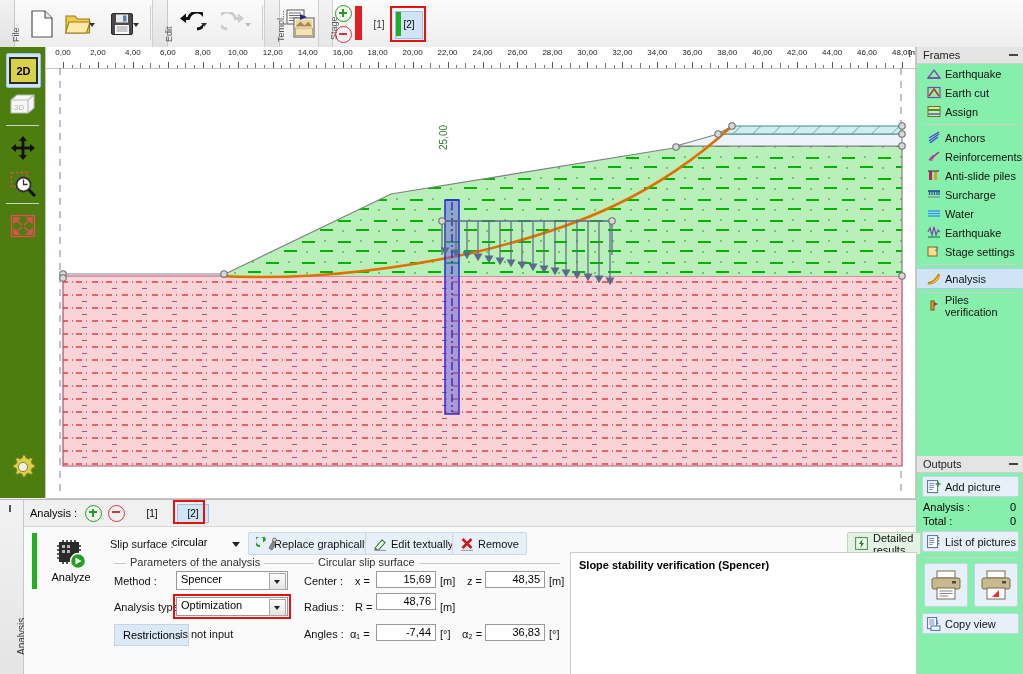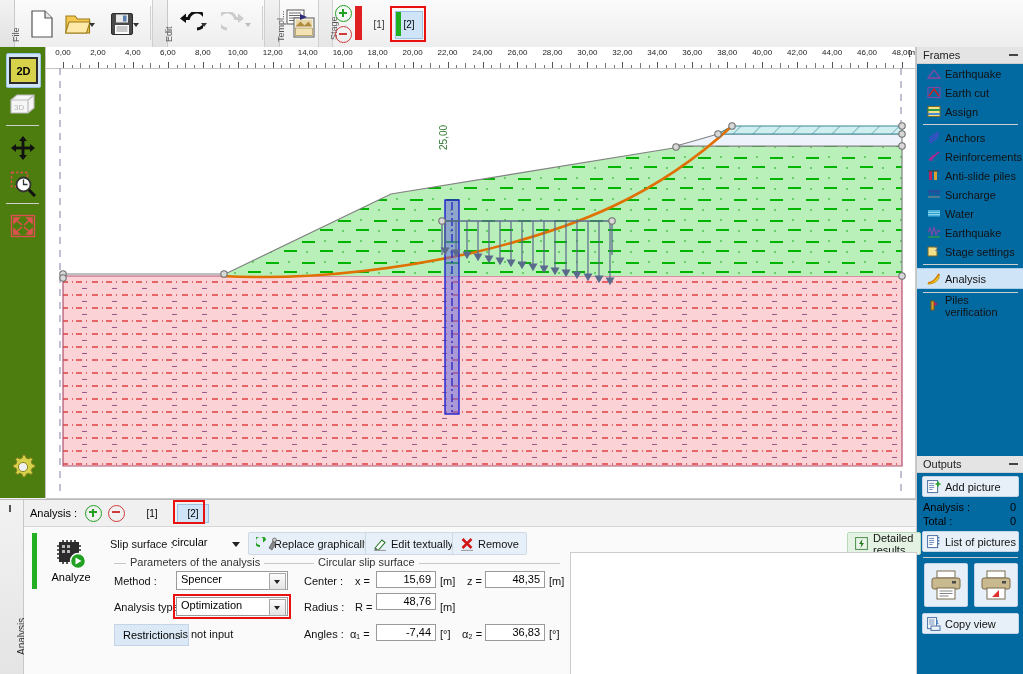--- a/index.html
+++ b/index.html
@@ -51,21 +51,21 @@
     border:1px solid #c9c9c9;border-top:none;border-left:none;overflow:hidden;}
   #ruler{position:absolute;left:0;top:0;width:869px;height:21px;background:#fff;
     border-bottom:1px solid #c4c4c4;}
   .rtick{position:absolute;bottom:0;width:1px;background:#555;}
   .rlab{position:absolute;top:1px;font-size:8px;color:#222;transform:translateX(-50%);
     white-space:nowrap;}
   #canvaswrap{position:absolute;left:0;top:21px;width:869px;height:429px;}
 
   
   #right{position:absolute;left:916px;top:47px;width:107px;height:627px;
-    background:#0369a1;border-left:1px solid #c4c4c4;}
+    background:#86efac;border-left:1px solid #c4c4c4;}
   .panhead{position:relative;height:17px;background:#e4e4e4;border-bottom:1px solid #cfcfcf;
     font-size:11px;color:#222;padding:2px 0 0 6px;box-sizing:border-box;}
   .panhead .min{position:absolute;right:6px;top:7px;width:9px;height:2px;background:#444;}
   .fr-item{position:relative;height:19px;display:flex;align-items:center;
     padding-left:10px;font-size:11px;color:#111;gap:4px;}
   .fr-item.sel{background:#cfe4f7;border-top:1px solid #a9cdeb;border-bottom:1px solid #a9cdeb;}
   .fr-sep{height:1px;background:#cfcfcf;margin:3px 6px;}
   .ico{width:14px;height:14px;flex:none;display:inline-block;position:relative;}
   .obtn{margin:3px 5px;height:19px;background:#e7f0f8;border:1px solid #c3d5e6;border-radius:2px;
     display:flex;align-items:center;gap:4px;padding-left:4px;font-size:11px;color:#111;}
@@ -818,16 +818,17 @@
         <span>-7,44</span>
       </div>
       <span class="lbl" style="left:416px;top:101px">[°]</span>
       <span class="lbl" style="left:438px;top:101px">α₂ =</span>
       <div class="fieldbox" style="position:absolute;left:461px;top:97px;width:60px">
         <span>36,83</span>
       </div>
       <span class="lbl" style="left:525px;top:101px">[°]</span>
 
       <div id="results">
+        <div style="font-size:11px;font-weight:bold;padding:6px 0 0 8px">Slope stability verification (Spencer)</div>
       </div>
     </div>
   </div>
 </div>
 
 </body></html>

